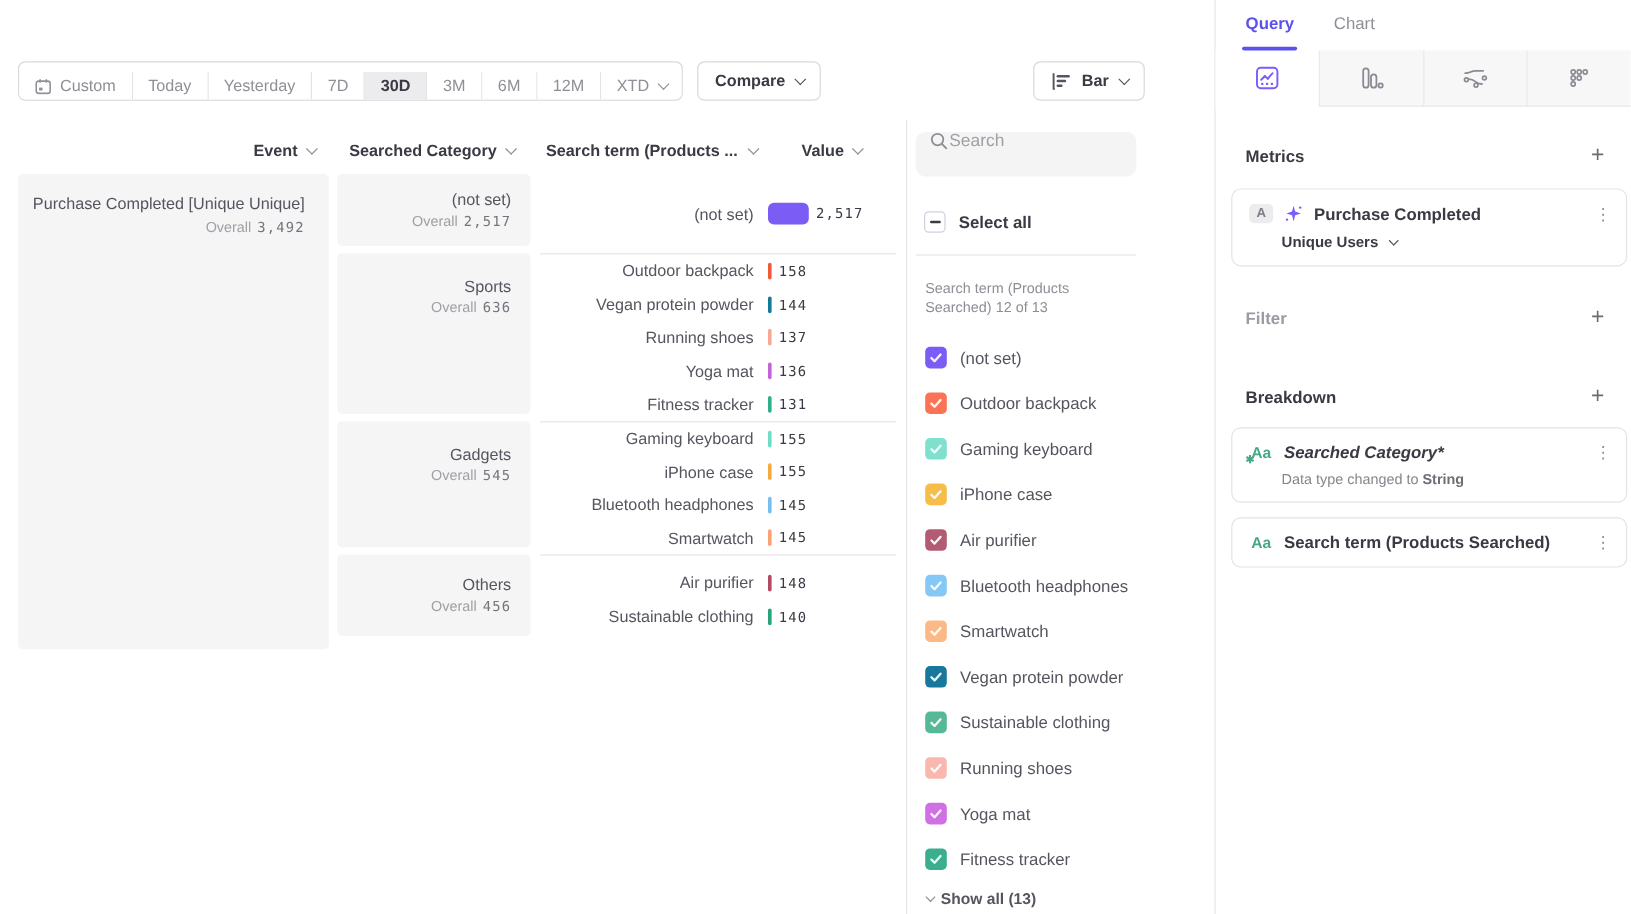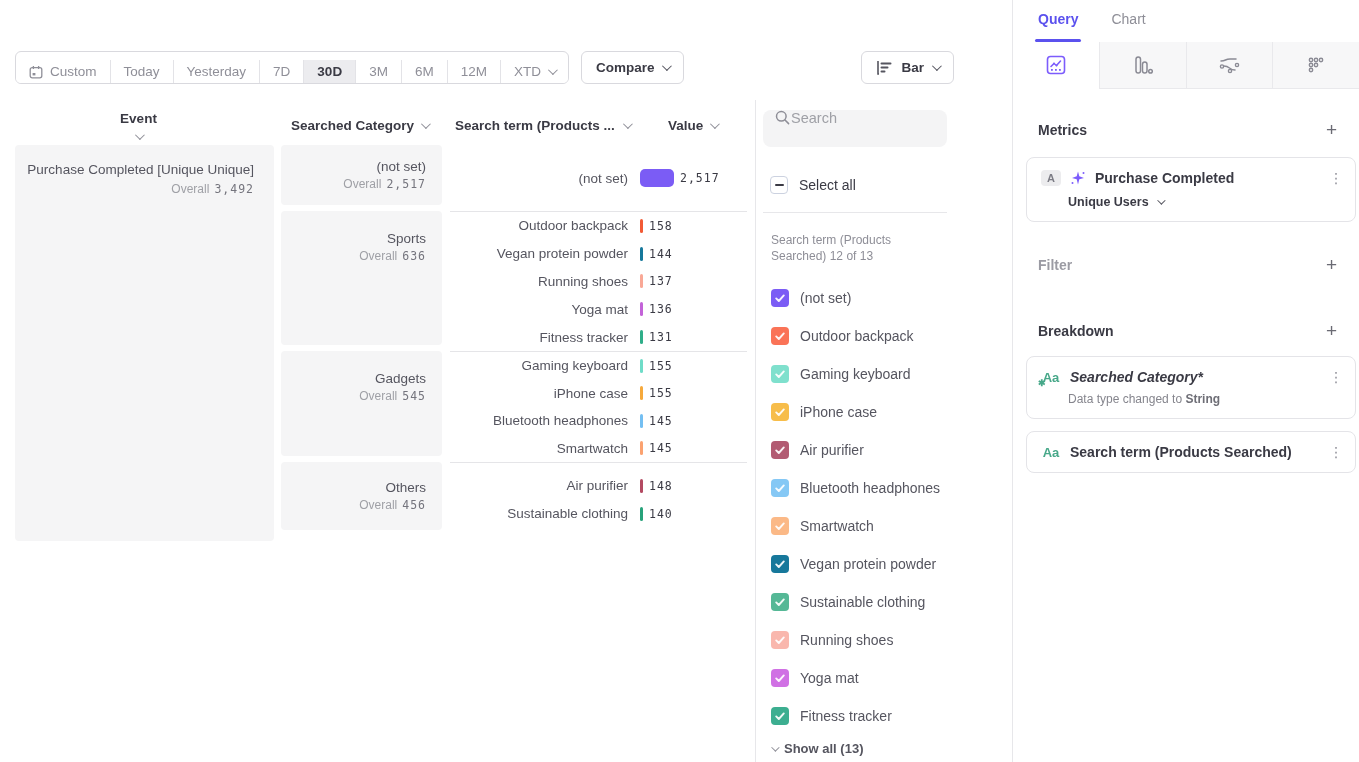--- a/index.html
+++ b/index.html
@@ -17,21 +17,21 @@
   .compare-btn, .bar-btn { display:flex; align-items:center; gap:8px; height:33px; padding:0 14px; border:1px solid #d9d9de; border-radius:6px; background:#fff; font-family:inherit; font-size:13.5px; font-weight:bold; color:#3a3a44; cursor:pointer; }
   .bar-btn { position:absolute; right:58px; top:51px; }
   .chev { width:7px; height:7px; border-right:1.6px solid #8f8f98; border-bottom:1.6px solid #8f8f98; transform:rotate(45deg) translateY(-2px); display:inline-block; flex:none; }
   .chev.dark { border-color:#55555f; }
 
   .content { display:flex; height:662px; }
   .table-area { flex:1; padding-top:18px; }
 
   .hdr-row { display:flex; margin-left:15px; height:15px; align-items:center; }
   .hdr { display:flex; align-items:center; justify-content:flex-end; gap:7px; font-size:13.5px; font-weight:bold; color:#3a3a44; }
-  .h-event { width:259px; padding-right:12px;flex-direction:column; }
+  .h-event { width:259px; padding-right:12px; }
   .h-cat { width:161px; margin-left:7px; padding-right:14px; }
   .h-terms { width:297px; margin-left:8px; position:relative; }
   .h-term-label { position:absolute; left:5px; top:-8px; display:flex; align-items:center; gap:8px; font-size:13.5px; font-weight:bold; color:#3a3a44; }
   .h-value-label { position:absolute; left:218px; top:-8px; display:flex; align-items:center; gap:7px; font-size:13.5px; font-weight:bold; color:#3a3a44; }
 
   .table-body { display:flex; margin:12px 0 0 15px; }
   .event-col { width:259px; margin-right:7px; }
   .event-cell { height:396px; background:#f5f5f6; border-radius:4px; padding:16px 20px 0 10px; text-align:right; }
   .ev-name { font-size:13.5px; color:#55555f; line-height:18px; }
   .overall-line { margin-top:3px; font-size:12px; color:#9fa0a6; }
@@ -52,21 +52,21 @@
   .vnum { font-family:"DejaVu Sans Mono", monospace; font-size:11.5px; color:#3a3a44; letter-spacing:1px; white-space:nowrap; }
 
   
   .filter-panel { width:257px; flex:none; border-left:1px solid #e7e7ea; padding:10px 0 0 7px; overflow:hidden; }
   .search-box { width:184px; height:37px; background:#f4f4f5; border-radius:8px; display:flex; align-items:flex-start; gap:1px; padding:0 12px; }
   .search-box input { border:none; background:transparent; outline:none; font-family:inherit; font-size:14.5px; color:#3a3a44; width:130px; }
   .search-box input::placeholder { color:#9fa0a6; }
   .select-all { display:flex; align-items:center; gap:11px; margin:29px 0 0 7px; cursor:pointer; }
   .sa-box { width:18px; height:18px; border:1px solid #ccd2e0; border-radius:4px; background:#fff; display:flex; align-items:center; justify-content:center; }
   .sa-dash { width:9px; height:2px; background:#3a3a44; border-radius:1px; }
-  .sa-label { font-size:14px; font-weight:normal; color:#3a3a44;text-align:right; }
+  .sa-label { font-size:14px; font-weight:bold; color:#3a3a44;text-align:right; }
   .fp-divider { width:184px; height:1px; background:#e7e7ea; margin:18px 0 0 0; }
   .list-label { margin:19px 0 0 8px; width:170px; font-size:12px; color:#8e8e97; line-height:16px; }
   .cb-list { margin-top:15px; }
   .cb-item { display:flex; align-items:center; gap:11px; height:38px; padding-left:8px; cursor:pointer; }
   .cb-box { width:18px; height:18px; border-radius:4px; display:flex; align-items:center; justify-content:center; flex:none; }
   .cb-box.dots { background-image:radial-gradient(rgba(255,255,255,.55) 1px, transparent 1.2px); background-size:4px 4px; }
   .cb-label { font-size:14px; color:#55555f; white-space:nowrap; }
   .show-all { display:flex; align-items:center; gap:7px; margin:6px 0 0 8px; cursor:pointer; }
   .show-all .chev { width:6px; height:6px; }
   .show-all-label { font-size:13px; font-weight:bold; color:#55555f; }

